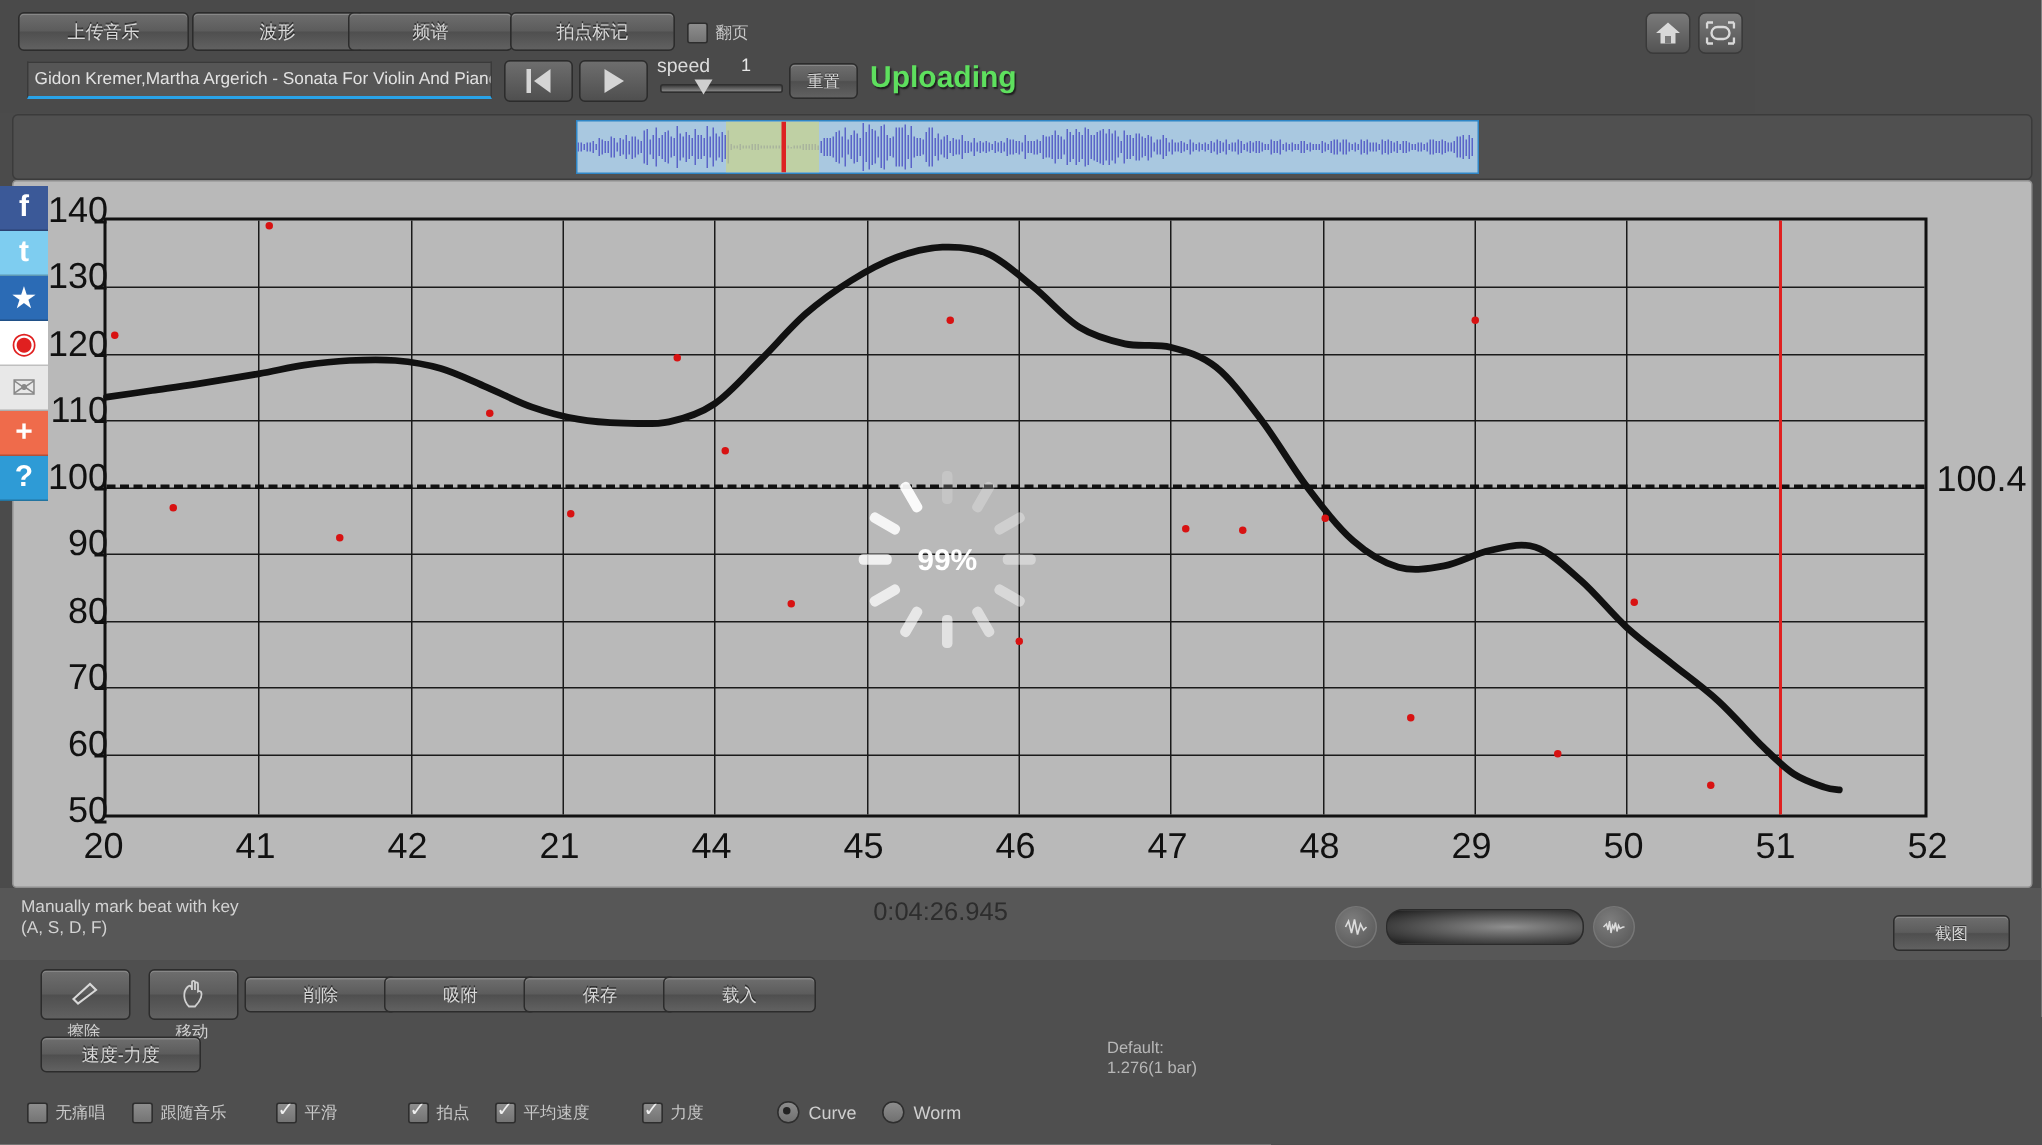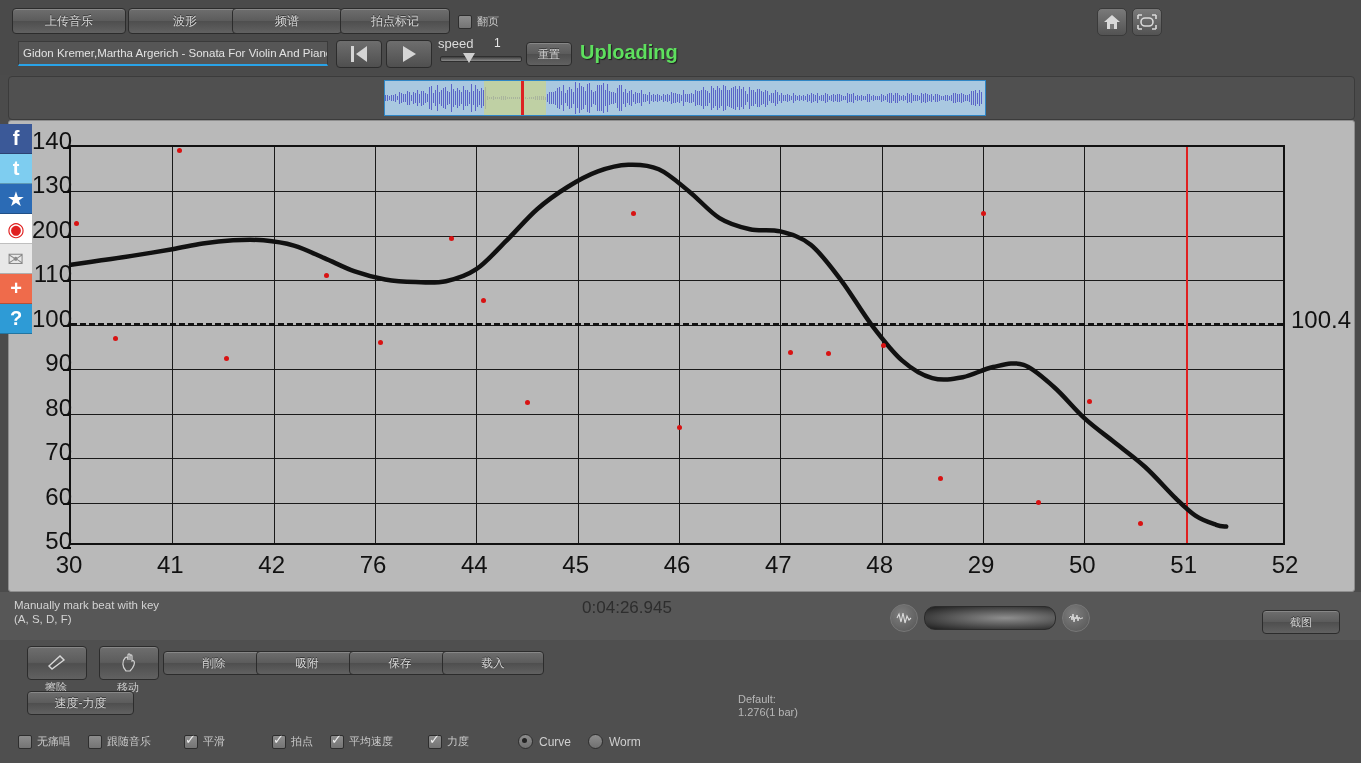--- a/index.html
+++ b/index.html
@@ -528,34 +528,49 @@
         <div class="ytickmark" style="top: 355.556px;"></div>
         <div class="ytickmark" style="top: 311.111px;"></div>
         <div class="ytickmark" style="top: 266.667px;"></div>
         <div class="ytickmark" style="top: 222.222px;"></div>
         <div class="ytickmark" style="top: 177.778px;"></div>
         <div class="ytickmark" style="top: 133.333px;"></div>
         <div class="ytickmark" style="top: 88.8889px;"></div>
         <div class="ytickmark" style="top: 44.4444px;"></div>
         <div class="ytickmark" style="top: 0px;"></div>
       </div>
+    <div class="spinner" id="spinner">
+      <div class="pct">99%</div>
+    <i style="transform: rotate(0deg); opacity: 0.18;"></i>
+        <i style="transform: rotate(30deg); opacity: 0.25;"></i>
+        <i style="transform: rotate(60deg); opacity: 0.32;"></i>
+        <i style="transform: rotate(90deg); opacity: 0.39;"></i>
+        <i style="transform: rotate(120deg); opacity: 0.45;"></i>
+        <i style="transform: rotate(150deg); opacity: 0.52;"></i>
+        <i style="transform: rotate(180deg); opacity: 0.59;"></i>
+        <i style="transform: rotate(210deg); opacity: 0.66;"></i>
+        <i style="transform: rotate(240deg); opacity: 0.73;"></i>
+        <i style="transform: rotate(270deg); opacity: 0.79;"></i>
+        <i style="transform: rotate(300deg); opacity: 0.86;"></i>
+        <i style="transform: rotate(330deg); opacity: 0.93;"></i>
+      </div>
   <div class="ytick" style="top: 408px;">50</div>
       <div class="ytick" style="top: 363.556px;">60</div>
       <div class="ytick" style="top: 319.111px;">70</div>
       <div class="ytick" style="top: 274.667px;">80</div>
       <div class="ytick" style="top: 230.222px;">90</div>
       <div class="ytick" style="top: 185.778px;">100</div>
       <div class="ytick" style="top: 141.333px;">110</div>
-      <div class="ytick" style="top: 96.8889px;">200</div>
+      <div class="ytick" style="top: 96.8889px;">120</div>
       <div class="ytick" style="top: 52.4444px;">130</div>
       <div class="ytick" style="top: 8px;">140</div>
-      <div class="xtick" style="left: 30px; top: 430px;">30</div>
+      <div class="xtick" style="left: 30px; top: 430px;">20</div>
       <div class="xtick" style="left: 131.333px; top: 430px;">41</div>
       <div class="xtick" style="left: 232.667px; top: 430px;">42</div>
-      <div class="xtick" style="left: 334px; top: 430px;">76</div>
+      <div class="xtick" style="left: 334px; top: 430px;">21</div>
       <div class="xtick" style="left: 435.333px; top: 430px;">44</div>
       <div class="xtick" style="left: 536.667px; top: 430px;">45</div>
       <div class="xtick" style="left: 638px; top: 430px;">46</div>
       <div class="xtick" style="left: 739.333px; top: 430px;">47</div>
       <div class="xtick" style="left: 840.667px; top: 430px;">48</div>
       <div class="xtick" style="left: 942px; top: 430px;">29</div>
       <div class="xtick" style="left: 1043.33px; top: 430px;">50</div>
       <div class="xtick" style="left: 1144.67px; top: 430px;">51</div>
       <div class="xtick" style="left: 1246px; top: 430px;">52</div>
       <div class="reflabel" style="left: 1282px; top: 185px;">100.4</div>

